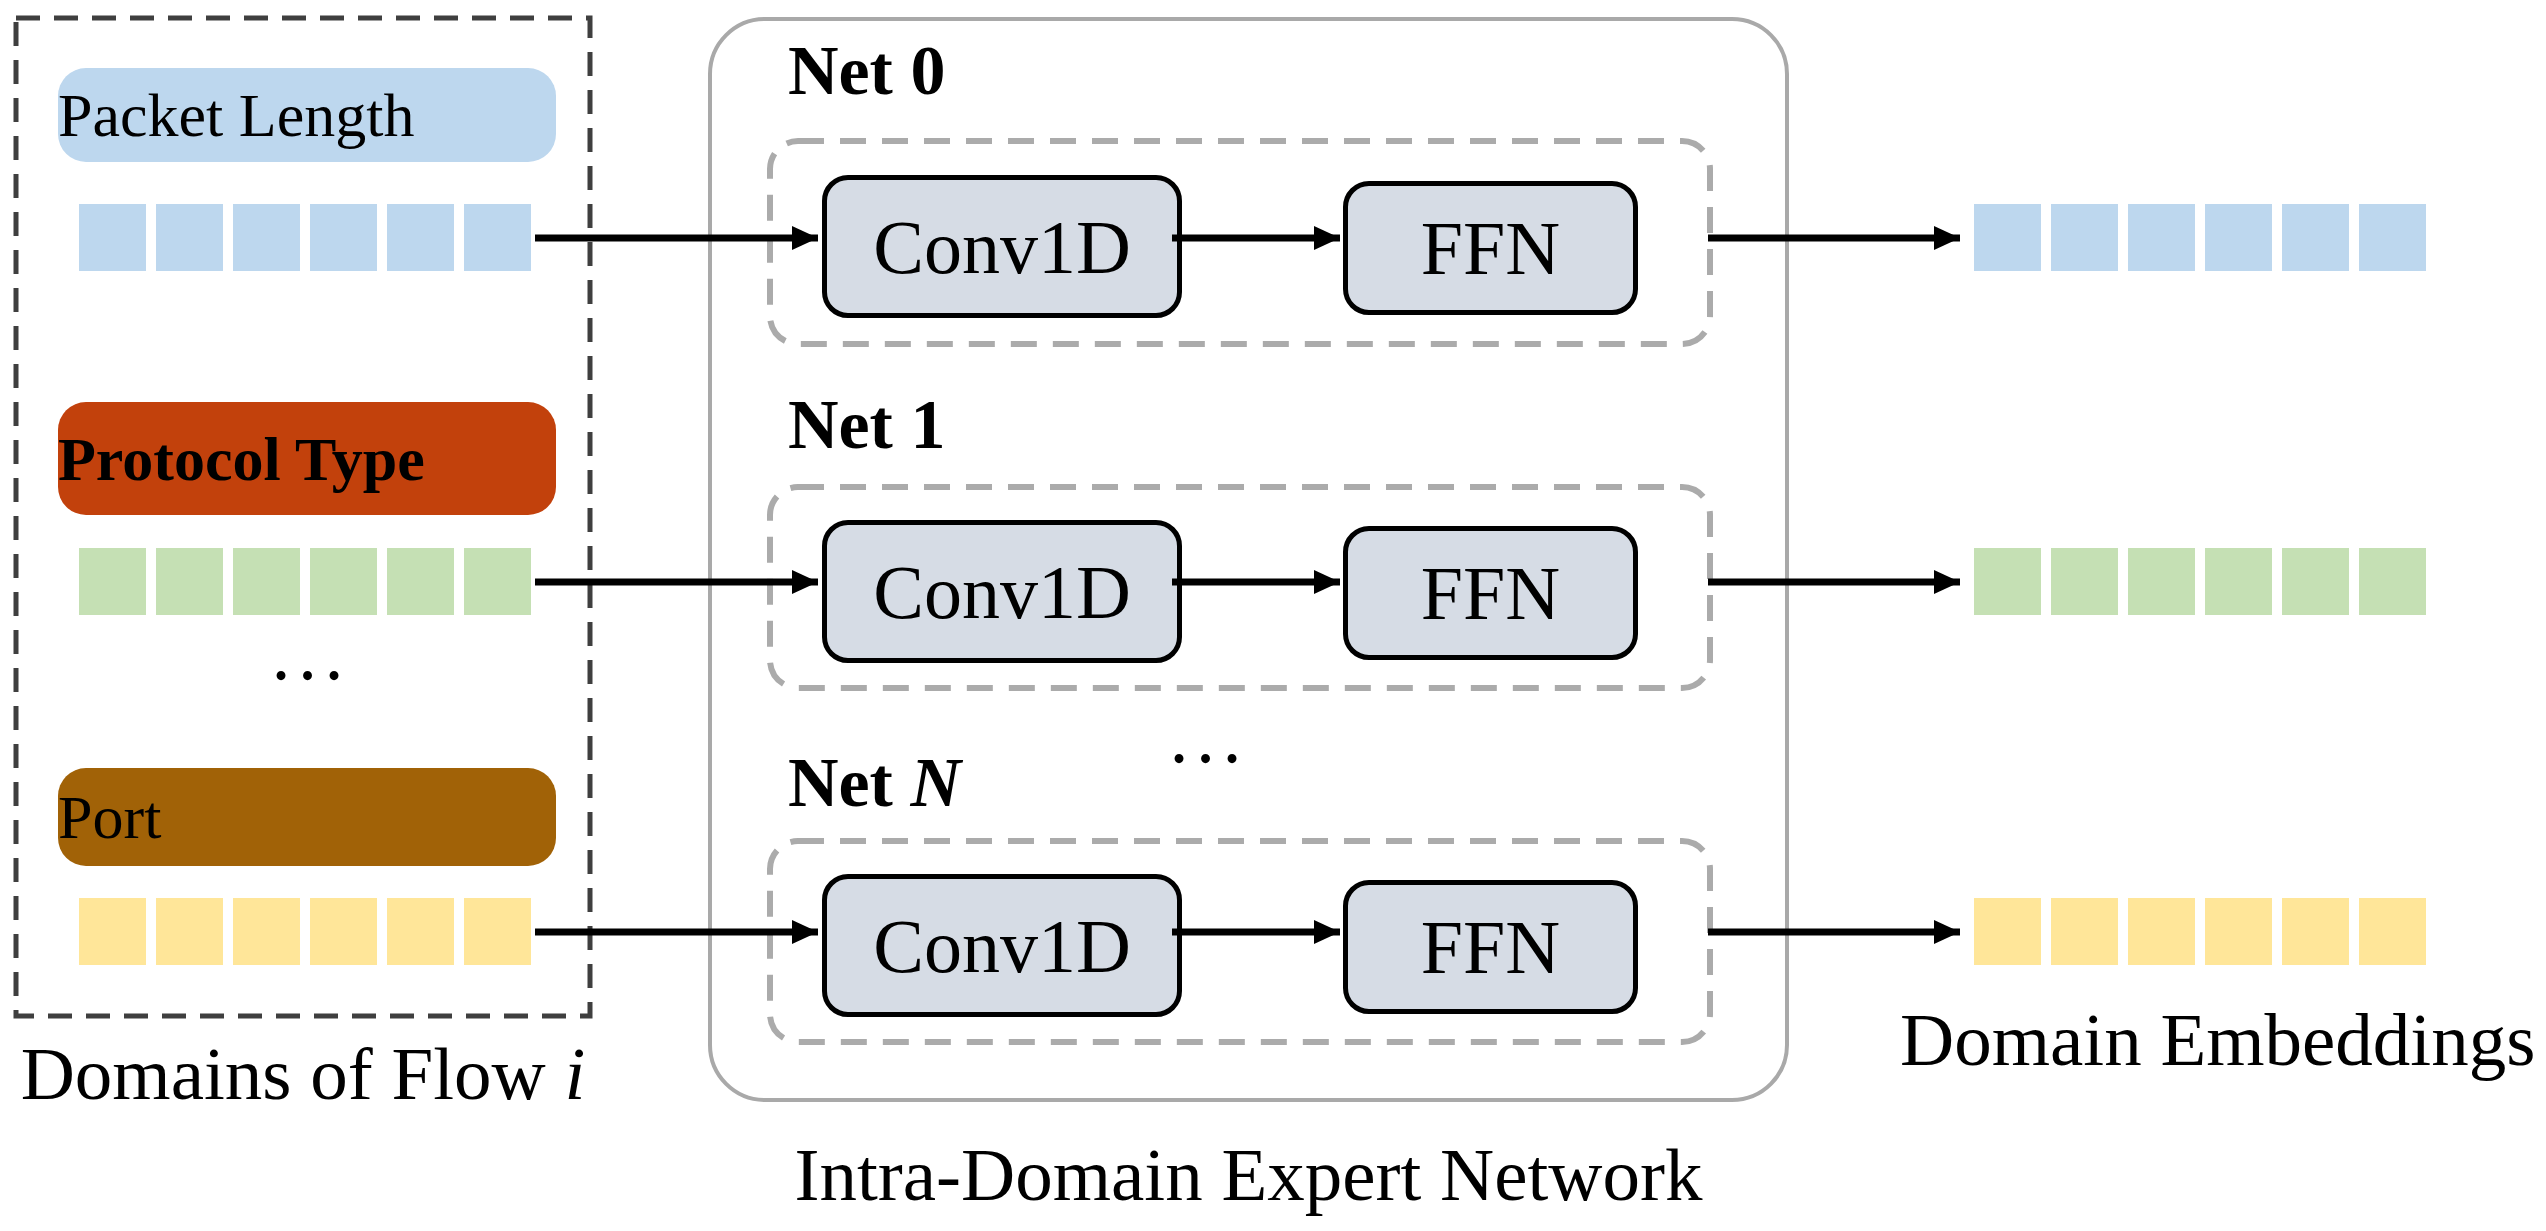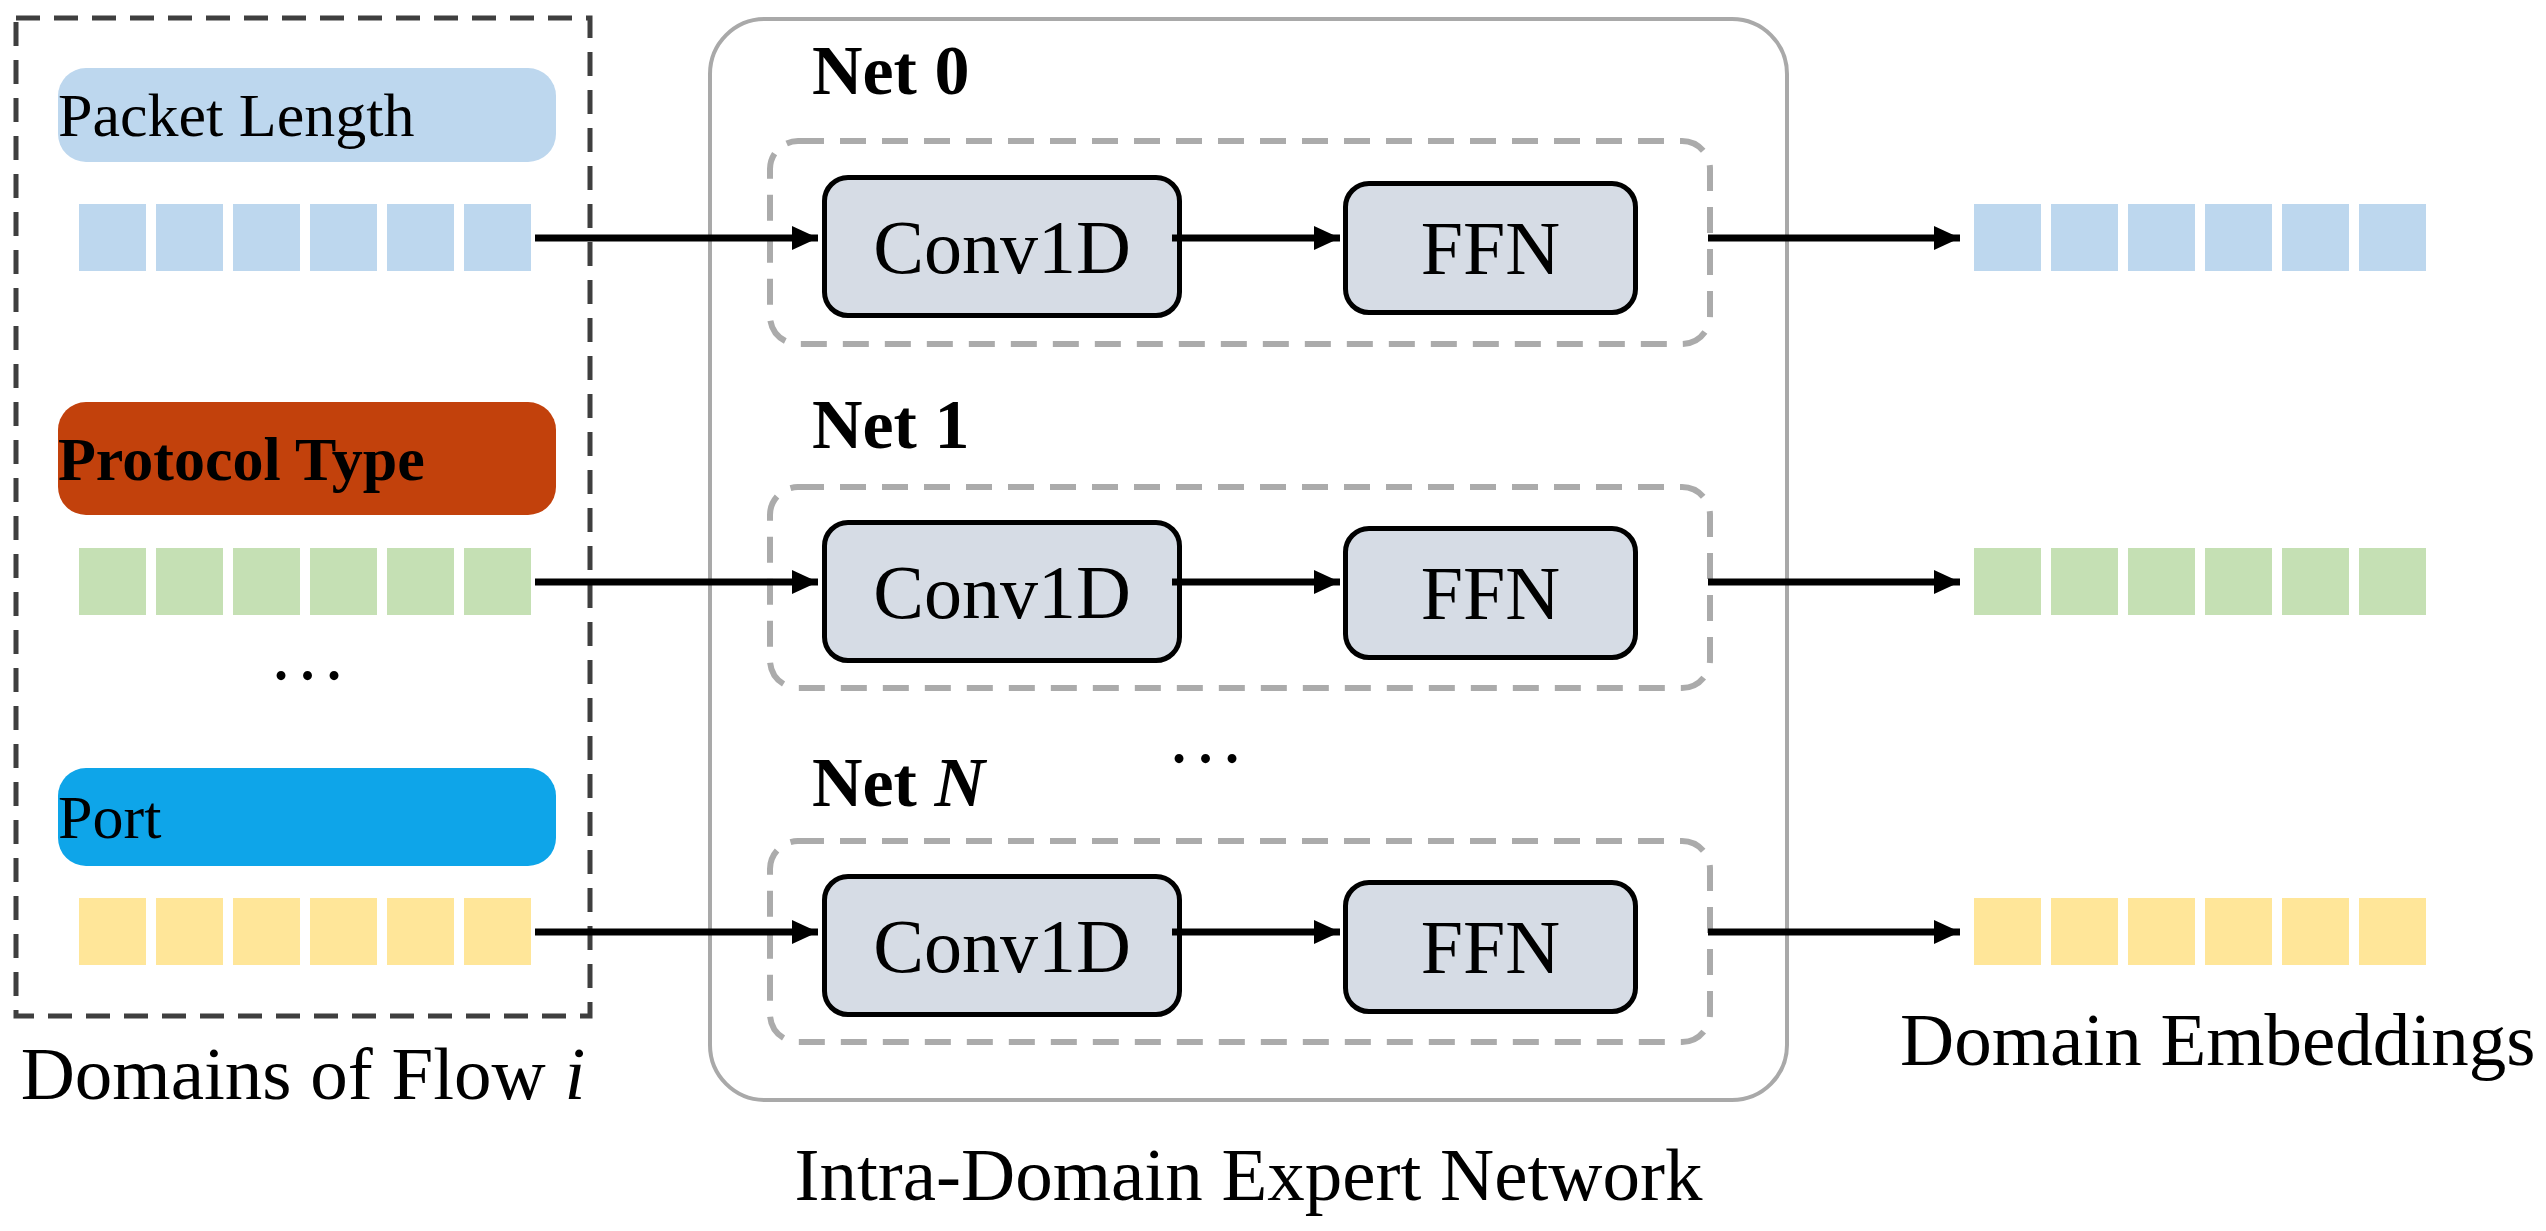--- a/index.html
+++ b/index.html
@@ -16,21 +16,21 @@
   
   .cells{position:absolute;display:flex;gap:10px;}
   .cell{width:67px;height:67px;flex:0 0 auto;}
   
   .module{
     position:absolute;border:5px solid #000;border-radius:26px;
     display:flex;align-items:center;justify-content:center;
     font-size:76px;line-height:1;
   }
   .net-label{
-    position:absolute;left:788px;font-size:70px;font-weight:bold;line-height:1;white-space:nowrap;margin-left:24px;
+    position:absolute;left:788px;font-size:70px;font-weight:bold;line-height:1;white-space:nowrap;
   }
   .dots{
     position:absolute;width:150px;text-align:center;
     font-size:33px;letter-spacing:15px;line-height:40px;font-weight:bold;white-space:nowrap;
   }
   .caption{
     position:absolute;text-align:center;font-size:75px;line-height:1.12;white-space:nowrap;
   }
   .it{font-style:italic;}
   svg.overlay{position:absolute;left:0;top:0;pointer-events:none;}
@@ -59,21 +59,21 @@
       <div class="cell" style="background: rgb(197, 224, 180);"></div>
       <div class="cell" style="background: rgb(197, 224, 180);"></div>
       <div class="cell" style="background: rgb(197, 224, 180);"></div>
       <div class="cell" style="background: rgb(197, 224, 180);"></div>
       <div class="cell" style="background: rgb(197, 224, 180);"></div>
       <div class="cell" style="background: rgb(197, 224, 180);"></div>
     </div>
 
   <div class="dots" style="left:240px;top:656px;">•••</div>
 
-  <div class="pill" style="top: 768px; height: 98px; background: #0ea5e9; font-family: Liberation Serif, serif;">
+  <div class="pill" style="top: 768px; height: 98px; background: #a16207; font-family: Liberation Serif, serif;">
     <span>Port</span>
   </div>
   <div class="cells" style="left:79px;top:898px;">
       <div class="cell" style="background: rgb(255, 230, 153);"></div>
       <div class="cell" style="background: rgb(255, 230, 153);"></div>
       <div class="cell" style="background: rgb(255, 230, 153);"></div>
       <div class="cell" style="background: rgb(255, 230, 153);"></div>
       <div class="cell" style="background: rgb(255, 230, 153);"></div>
       <div class="cell" style="background: rgb(255, 230, 153);"></div>
     </div>

